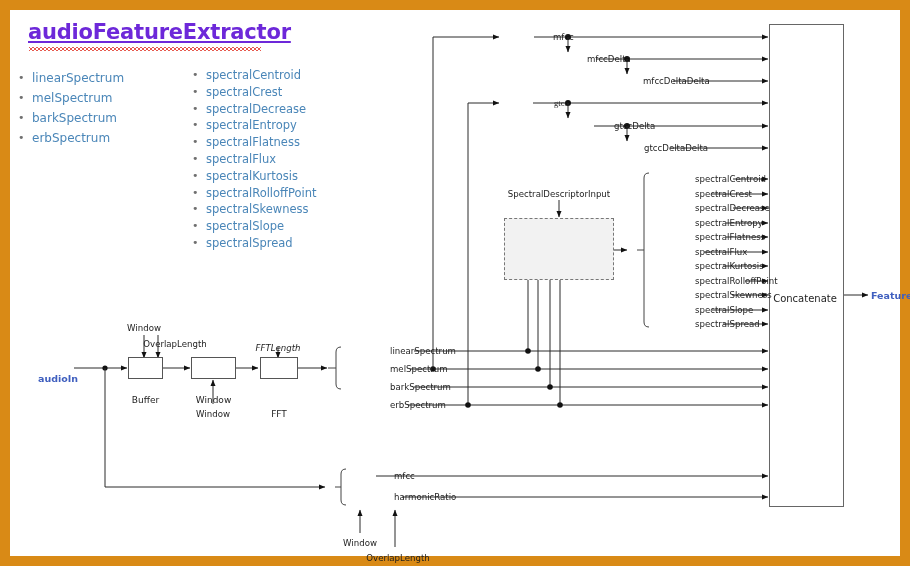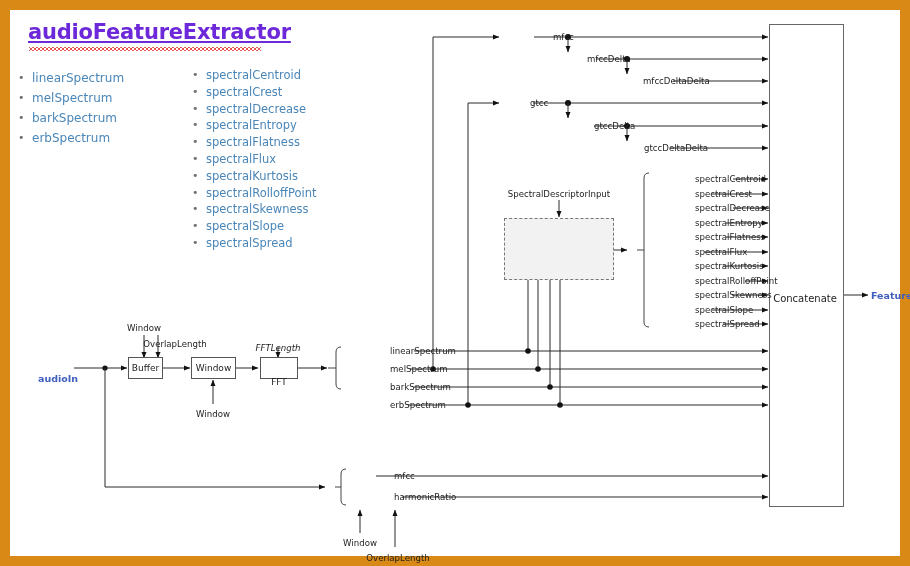--- a/index.html
+++ b/index.html
@@ -59,20 +59,21 @@
   }
   .dlabel.mid{transform:translateY(-50%);padding-left:44px;}
   .dlabel.ctr{transform:translate(-50%,-50%);}
   .ioLabel{
     position:absolute;font-size:9.5px;font-weight:bold;color:#3f5fbf;
     white-space:nowrap;transform:translateY(-50%);
   }
   .boxlabel{
     position:absolute;font-size:9px;color:#1d1d1d;white-space:nowrap;
     transform:translate(-50%,-50%);
+    margin-top:32px;
   }
   .procbox{
     position:absolute;border:1px solid #555;background:#fff;
     box-sizing:border-box;
   }
   #sdi-box{
     position:absolute;border:1px dashed #777;background:#f2f2f2;
     box-sizing:border-box;
   }
   #concat-box{
@@ -239,22 +240,22 @@
       <div class="dlabel ctr" style="left:134px;top:318px;">Window</div>
       <div class="dlabel ctr" style="left:165px;top:334px;">OverlapLength</div>
       <div class="dlabel ctr" style="left:203px;top:404px;">Window</div>
       <div class="dlabel ctr" style="left:268px;top:338px;font-style:italic;">FFTLength</div>
       <div class="dlabel ctr" style="left:350px;top:533px;">Window</div>
       <div class="dlabel ctr" style="left:388px;top:548px;">OverlapLength</div>
 
       <div class="dlabel mid" style="left:499px;top:27px;">mfcc</div>
       <div class="dlabel mid" style="left:533px;top:49px;">mfccDelta</div>
       <div class="dlabel mid" style="left:589px;top:71px;">mfccDeltaDelta</div>
-      <div class="dlabel mid" style="left:476px;top:93px;">gtcc</div>
-      <div class="dlabel mid" style="left:540px;top:116px;text-align:right;">gtccDelta</div>
+      <div class="dlabel mid" style="left:500px;top:93px;font-family:Liberation Serif, serif;">gtcc</div>
+      <div class="dlabel mid" style="left:560px;top:116px;text-align:right;">gtccDelta</div>
       <div class="dlabel mid" style="left:590px;top:138px;text-align:center;">gtccDeltaDelta</div>
 
       <div class="dlabel mid" style="left:641px;top:169px;">spectralCentroid</div>
       <div class="dlabel mid" style="left:641px;top:184px;">spectralCrest</div>
       <div class="dlabel mid" style="left:641px;top:198px;">spectralDecrease</div>
       <div class="dlabel mid" style="left:641px;top:213px;">spectralEntropy</div>
       <div class="dlabel mid" style="left:641px;top:227px;">spectralFlatness</div>
       <div class="dlabel mid" style="left:641px;top:242px;">spectralFlux</div>
       <div class="dlabel mid" style="left:641px;top:256px;">spectralKurtosis</div>
       <div class="dlabel mid" style="left:641px;top:271px;">spectralRolloffPoint</div>

